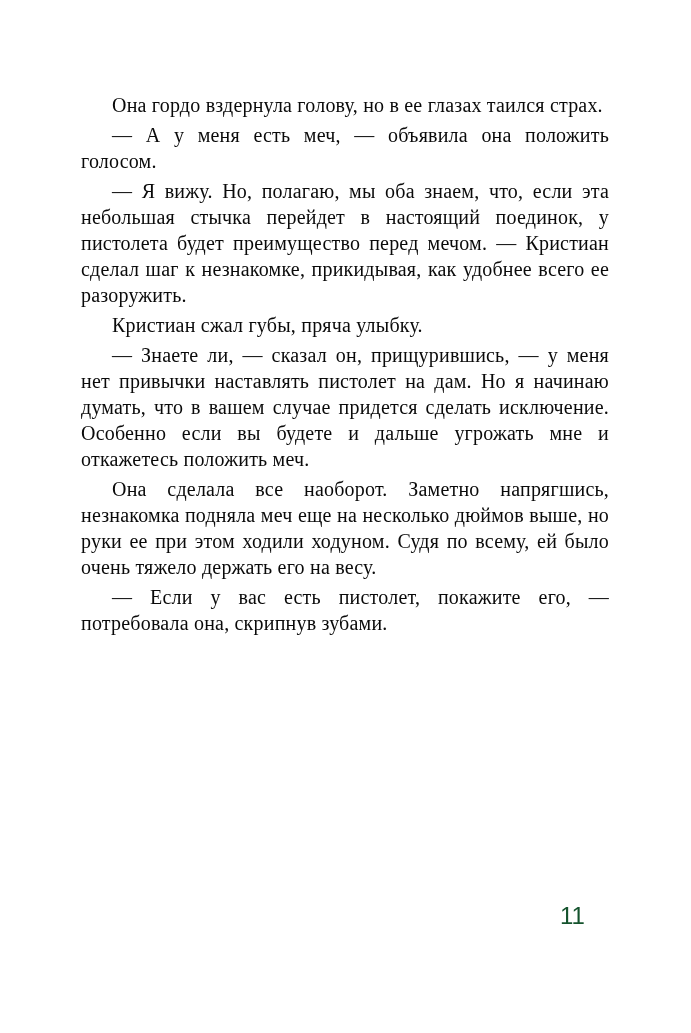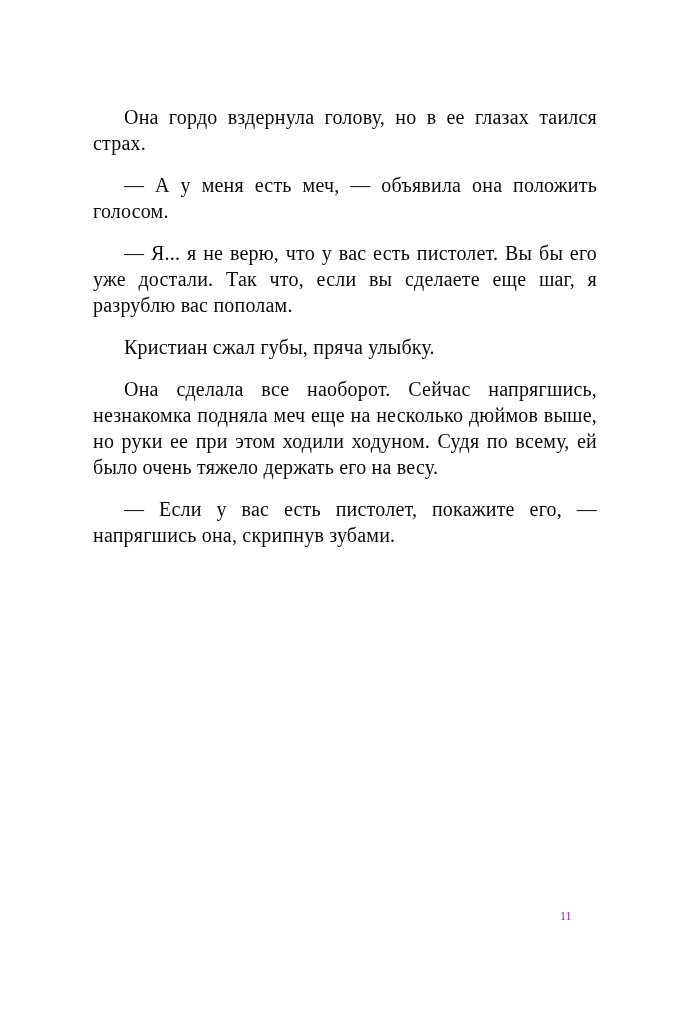--- a/index.html
+++ b/index.html
@@ -20,40 +20,41 @@
       position: absolute;
       left: 77px;
       top: 88px;
       width: 536px;
       font-size: 20px;
       line-height: 26px;
       text-align: justify;
       letter-spacing: 0.2px;
     }
     .para {
-      margin: 16px;
+      margin: 4px;
       padding: 0;
       text-indent: 31px;
     }
     .folio {
       position: absolute;
       left: 560px;
       top: 903px;
-      font-size: 12px;
+      font-size: 24px;
       line-height: 26px;
-      font-family: Liberation Serif, serif;
-      color: #a21caf;
+      font-family: Liberation Sans, sans-serif;
+      color: #14532d;
     }
   </style>
 </head>
 <body>
 
 <div class="book-page">
   <div class="text-block">
       <p class="para">Она гордо вздернула голову, но в ее глазах таился страх.</p>
       <p class="para">— А у меня есть меч, — объявила она положить голосом.</p>
-      <p class="para">— Я... я не верю, что у вас есть пистолет. Вы бы его уже достали. Так что, если вы сделаете еще шаг, я разрублю вас пополам.</p>
+      <p class="para">— Я вижу. Но, полагаю, мы оба знаем, что, если эта небольшая стычка перейдет в настоящий поединок, у пистолета будет преимущество перед мечом. — Кристиан сделал шаг к незнакомке, прикидывая, как удобнее всего ее разоружить.</p>
       <p class="para">Кристиан сжал губы, пряча улыбку.</p>
-      <p class="para">Она сделала все наоборот. Сейчас напрягшись, незнакомка подняла меч еще на несколько дюймов выше, но руки ее при этом ходили ходуном. Судя по всему, ей было очень тяжело держать его на весу.</p>
-      <p class="para">— Если у вас есть пистолет, покажите его, — напрягшись она, скрипнув зубами.</p>
+      <p class="para">— Знаете ли, — сказал он, прищурившись, — у меня нет привычки наставлять пистолет на дам. Но я начинаю думать, что в вашем случае придется сделать исключение. Особенно если вы будете и дальше угрожать мне и откажетесь положить меч.</p>
+      <p class="para">Она сделала все наоборот. Заметно напрягшись, незнакомка подняла меч еще на несколько дюймов выше, но руки ее при этом ходили ходуном. Судя по всему, ей было очень тяжело держать его на весу.</p>
+      <p class="para">— Если у вас есть пистолет, покажите его, — потребовала она, скрипнув зубами.</p>
     </div>
   <div class="folio">11</div>
 </div>
 
 </body></html>

